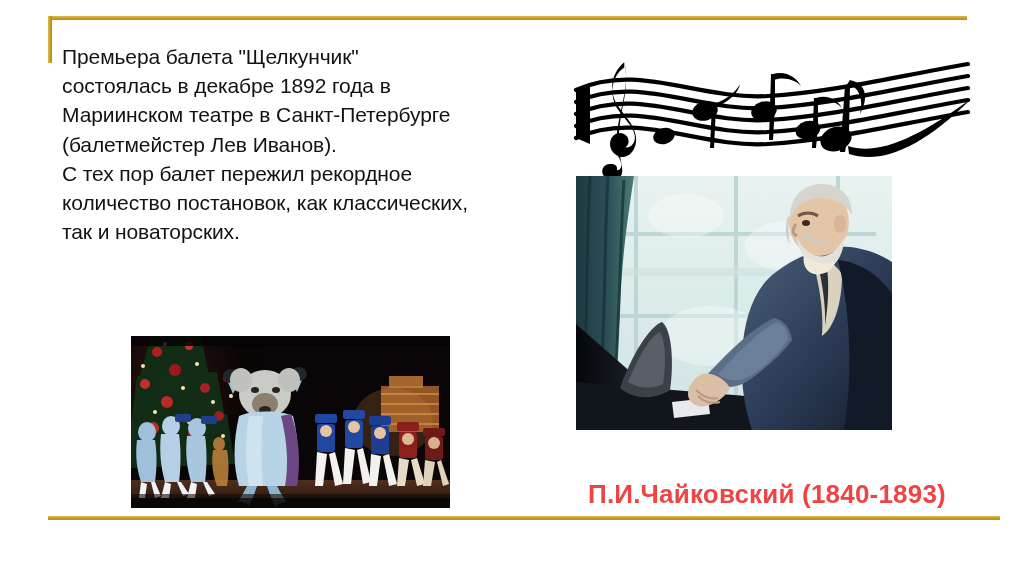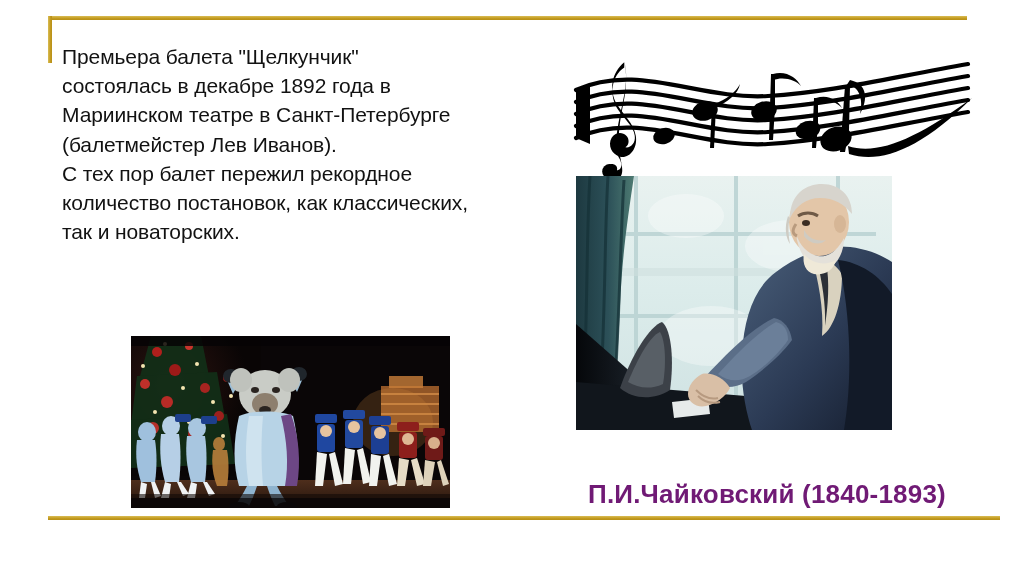--- a/index.html
+++ b/index.html
@@ -97,21 +97,21 @@
     overflow: hidden;
     background: #050304;
   }
   #ballet svg { display: block; width: 100%; height: 100%; }
 
   
   #caption {
     position: absolute;
     left: 588px;
     top: 479px;
-    color: #701a75;
+    color: #ef4444;
     font-size: 26px;
     font-weight: bold;
     letter-spacing: 0.2px;
     white-space: nowrap;
     font-family: "Liberation Sans", sans-serif;
   }
 </style>
 </head>
 <body>
 

